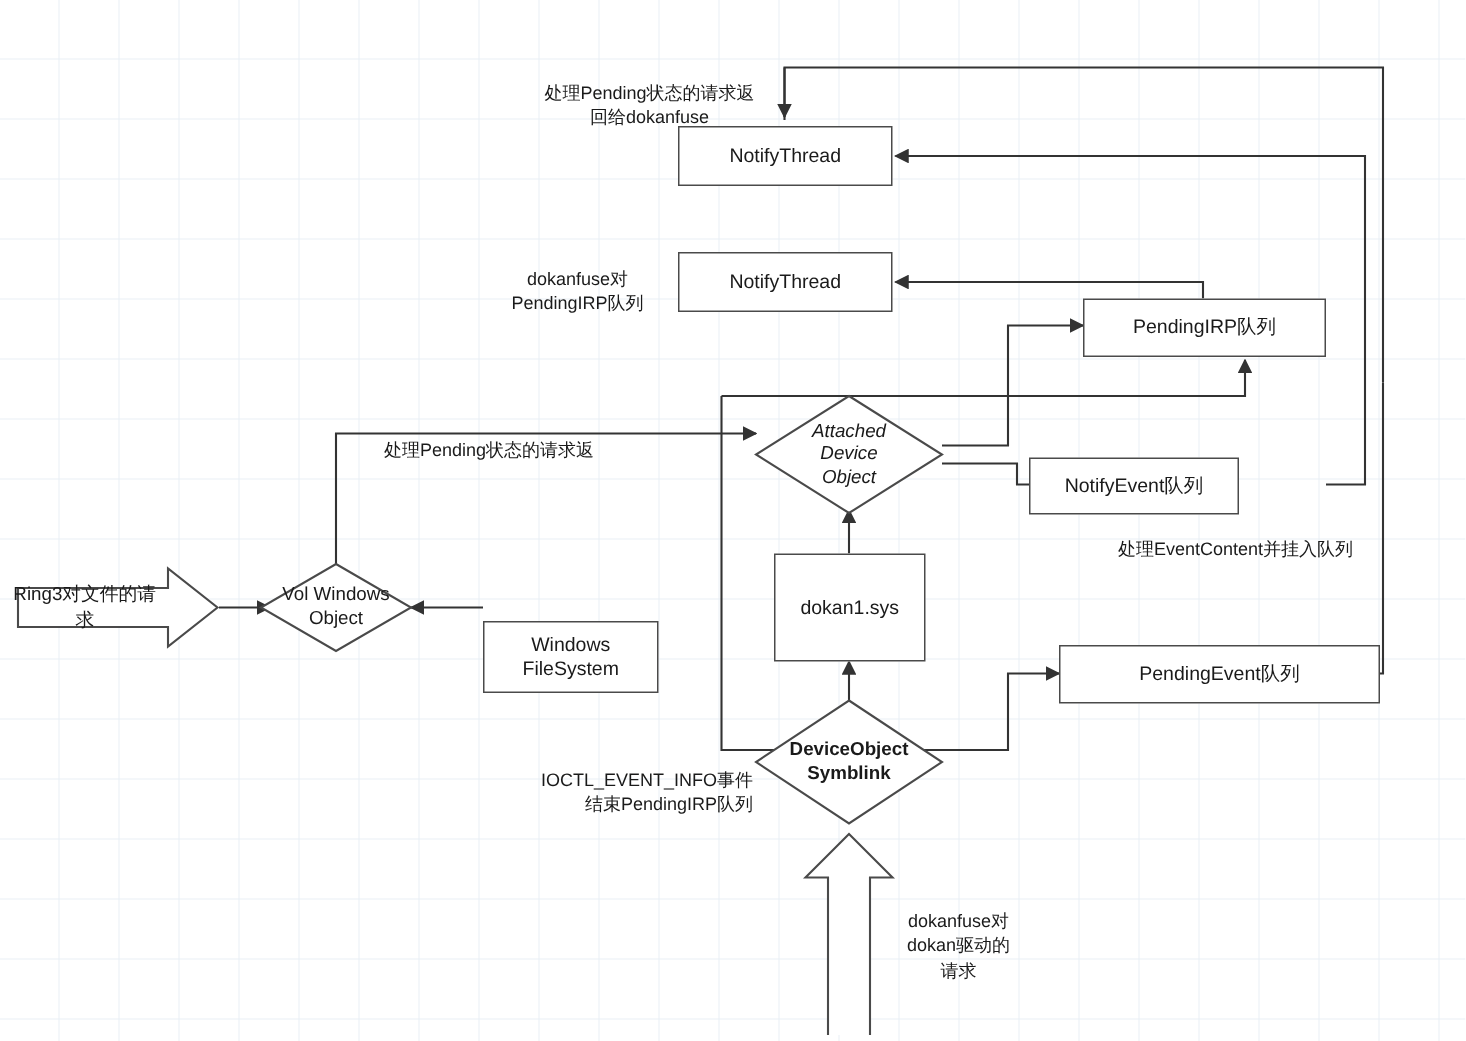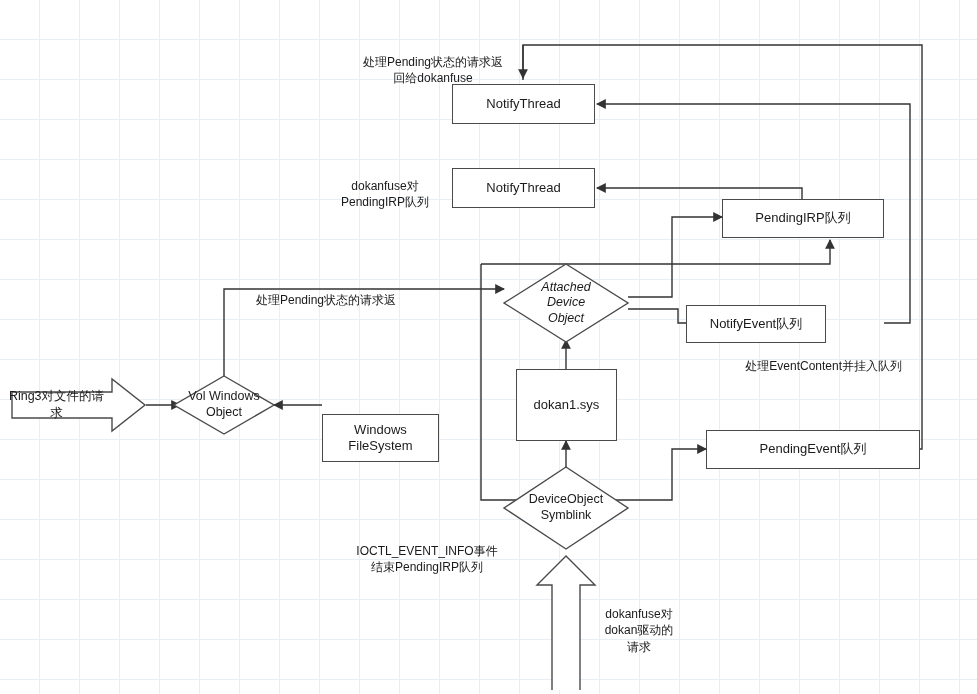--- a/index.html
+++ b/index.html
@@ -167,21 +167,21 @@
     <div class="dtext">Attached
 Device
 Object</div>
   </div>
 
   <div class="diamond-wrap" style="left:174px; top:376px; width:100px; height:58px;">
     <div class="dtext">Vol Windows
 Object</div>
   </div>
 
-  <div class="diamond-wrap" style="left:504px; top:467px; width:124px; height:82px;">
+  <div class="diamond-wrap" style="left:504px; top:467px; width:124px; height:82px;font-weight:bold;">
     <div class="dtext">DeviceObject
 Symblink</div>
   </div>
 
   <div class="arrowshape" style="left:4px; top:392px; width:105px; height:26px;">
     <div class="atext">Ring3对文件的请求</div>
   </div>
 
   <div class="label" style="left:338px; top:38px; width:190px;">
     <span>处理Pending状态的请求返
@@ -194,21 +194,21 @@
   </div>
 
   <div class="label" style="left:256px; top:276px; width:215px; text-align:left;">
     <span>处理Pending状态的请求返</span>
   </div>
 
   <div class="label" style="left:632px; top:342px; width:230px; text-align:right;margin-left:40px;">
     <span>处理EventContent并挂入队列</span>
   </div>
 
-  <div class="label" style="left:352px; top:527px; width:150px; text-align:center;">
+  <div class="label" style="left:352px; top:496px; width:150px; text-align:right;">
     <span>IOCTL_EVENT_INFO事件
 结束PendingIRP队列</span>
   </div>
 
 
   <div class="label" style="left:584px; top:590px; width:110px; text-align:center;">
     <span>dokanfuse对
 dokan驱动的
 请求</span>
   </div>

